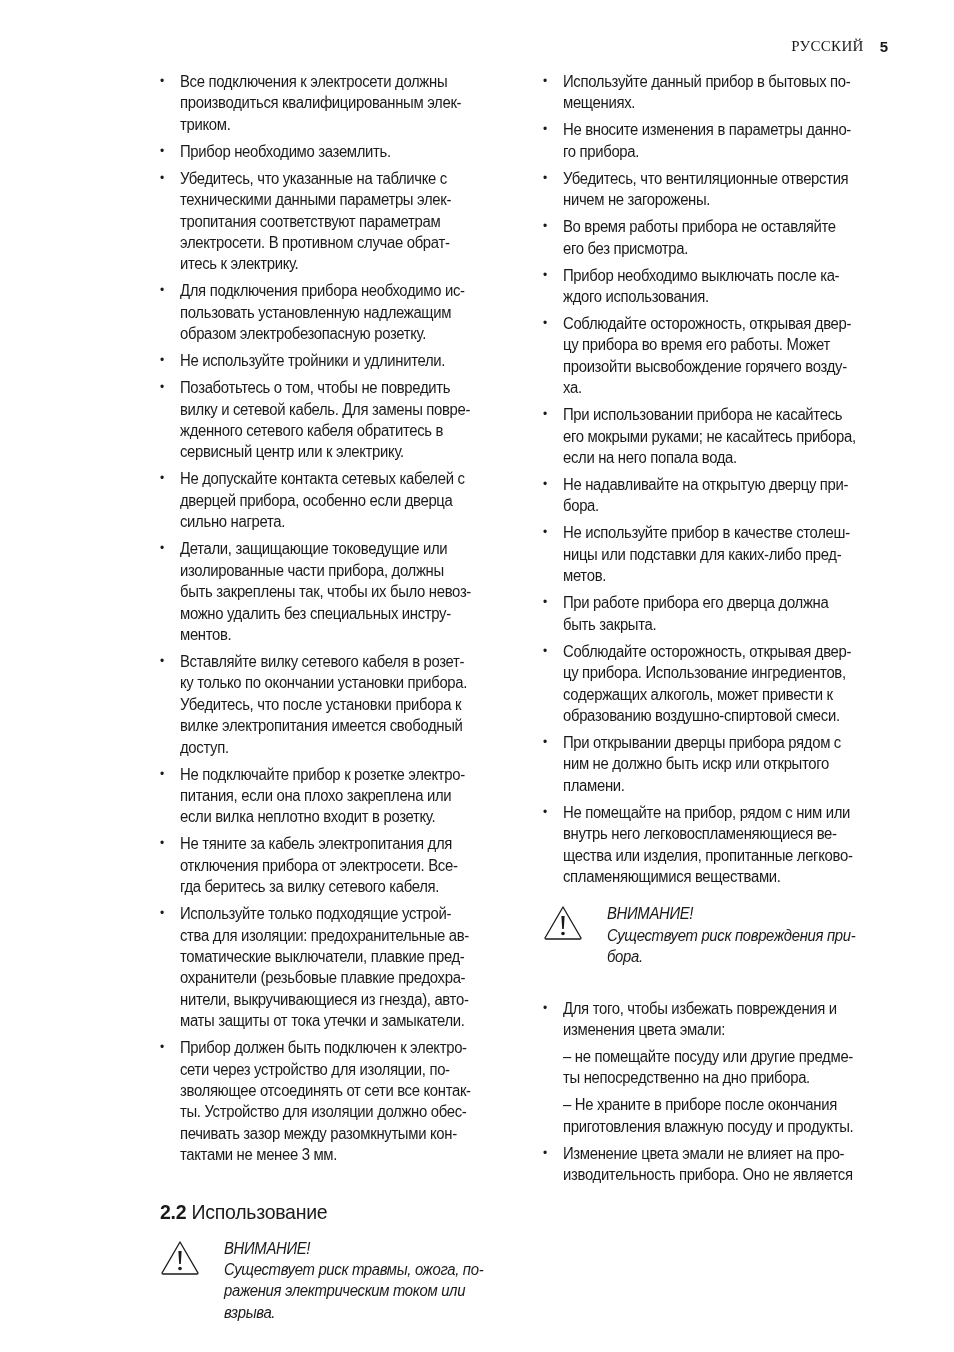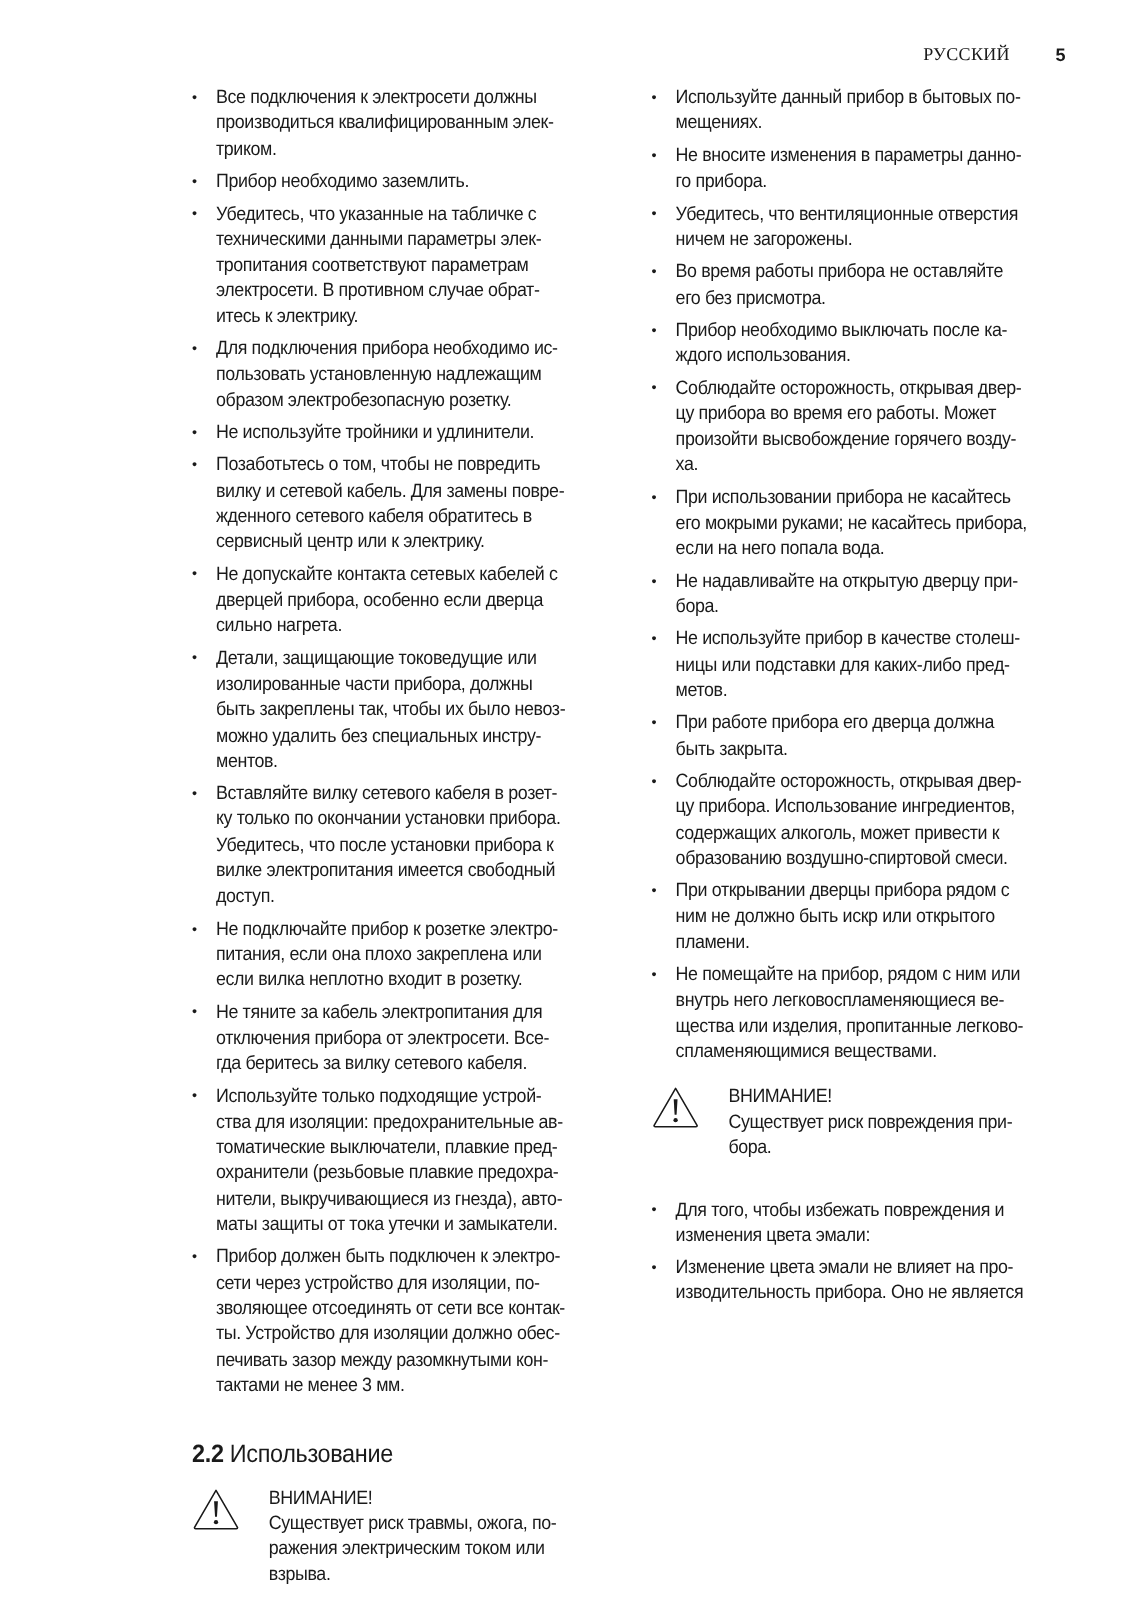--- a/index.html
+++ b/index.html
@@ -1,29 +1,29 @@
 <!DOCTYPE html>
 <html><head>
 <meta charset="utf-8">
 <style>
   html, body { margin: 0; padding: 0; background: #ffffff; }
   body { width: 954px; height: 1352px; position: relative; overflow: hidden; color: #1a1a1a; font-family: "Liberation Sans", sans-serif; }
-  .header { position: absolute; top: 38px; right: 66px; display: flex; align-items: flex-end; gap: 38px; }
+  .header { position: absolute; top: 38px; right: 66px; display: flex; align-items: flex-end; gap: 16px; }
   .lang { font-family: "Liberation Serif", serif; font-size: 15px; letter-spacing: 0.3px; color: #1a1a1a; }
   .pagenum { font-family: "Liberation Sans", sans-serif; font-weight: bold; font-size: 15px; }
   .col { position: absolute; top: 71px; width: 345px; }
   .col.left { left: 160px; }
   .col.right { left: 543px; }
   .li { position: relative; padding-left: 20px; font-size: 16px; line-height: 21.4px; margin-bottom: 5.6px; transform-origin: left; }
   .li .bullet { position: absolute; left: 0; top: 0; font-size: 12px; }
   .line { display: block; white-space: nowrap; font-size: 16px; letter-spacing: -0.35px; transform: scaleX(0.93); transform-origin: left center; }
   .sub { padding-left: 20px; margin-bottom: 5.6px; font-size: 16px; line-height: 21.4px; }
   .section-title { font-size: 21px; margin: 34px 0 12px 0; white-space: nowrap; transform: scaleX(0.93); transform-origin: left; letter-spacing: -0.3px; }
   .section-title .num { font-weight: bold; }
-  .warning { display: flex; gap: 0; margin: 14px 0 0 0; }
+  .warning { display: flex; gap: 0; margin: 14px 0 0 0; font-style: italic; }
   .warning .icon { width: 64px; flex: none; padding-top: 2px; }
   .warning .wtext { font-size: 16px; line-height: 21.4px; }
   .warning .wtitle { display: block; white-space: nowrap; font-size: 16px; transform: scaleX(0.93); transform-origin: left; letter-spacing: -0.35px; }
 </style>
 </head>
 <body>
 
 <div class="header">
   <span class="lang">РУССКИЙ</span>
   <span class="pagenum">5</span>
@@ -235,19 +235,27 @@
         </div>
     </div>
   </div>
   <div style="height:30px"></div>
   <div id="enamel">
       <div class="li">
         <span class="bullet">•</span>
         <span class="line">Для того, чтобы избежать повреждения и</span>
         <span class="line">изменения цвета эмали:</span>
       </div>
+      <div class="sub">
+        <span class="line">– не помещайте посуду или другие предме-</span>
+        <span class="line">ты непосредственно на дно прибора.</span>
+      </div>
+      <div class="sub">
+        <span class="line">– Не храните в приборе после окончания</span>
+        <span class="line">приготовления влажную посуду и продукты.</span>
+      </div>
       <div class="li">
         <span class="bullet">•</span>
         <span class="line">Изменение цвета эмали не влияет на про-</span>
         <span class="line">изводительность прибора. Оно не является</span>
       </div>
     </div>
 </div>
 
 </body></html>

